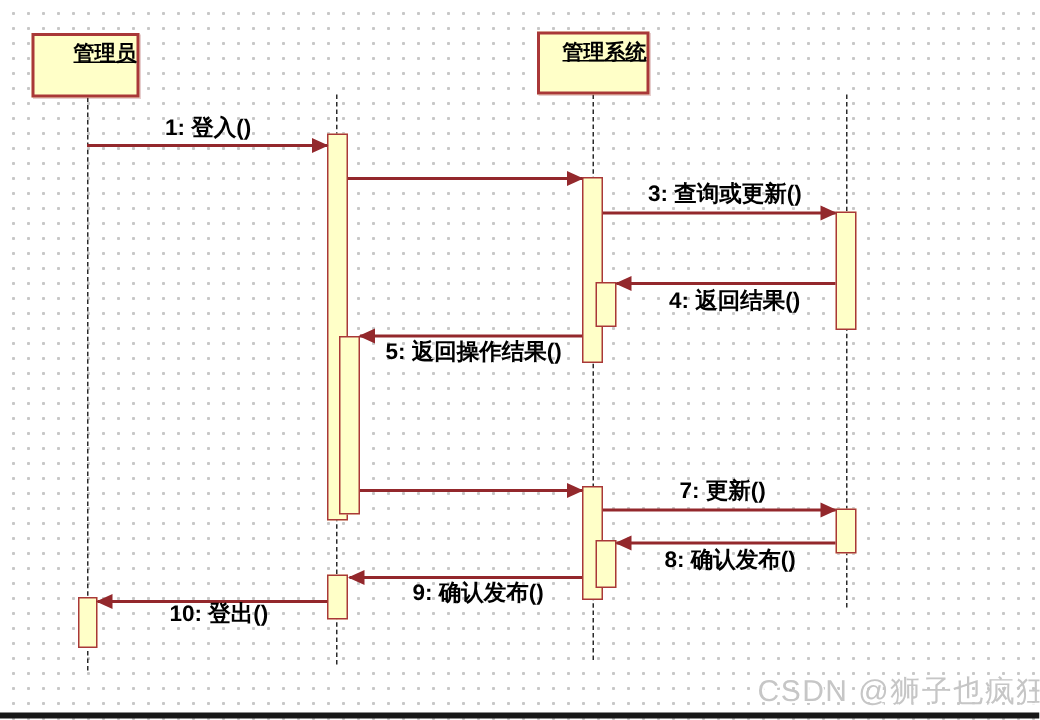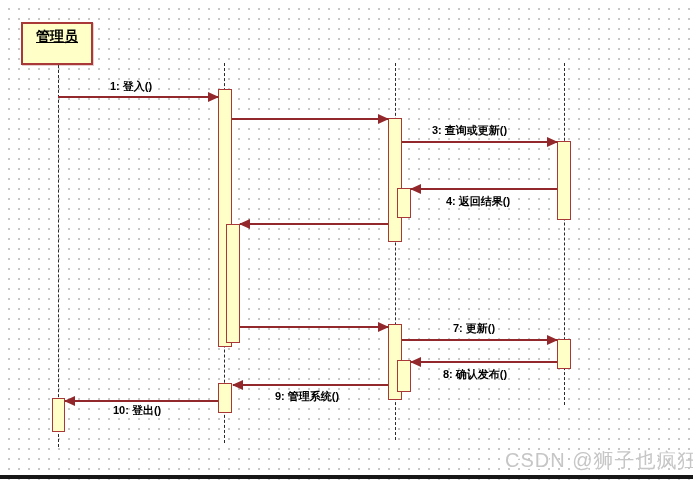--- a/index.html
+++ b/index.html
@@ -7,21 +7,21 @@
   .stage{
     position:relative;width:693px;height:480px;overflow:hidden;
     background-color:#ffffff;
     background-image:radial-gradient(circle,#c7c7c7 0.9px,rgba(0,0,0,0) 1.1px);
     background-size:10px 10px;background-position:4px 4px;
   }
   .head{
     position:absolute;box-sizing:border-box;
     background:var(--fill,#FFFFC8);
     border:2px solid var(--border,#A93838);
-    text-align:center;padding-top:3px;
+    text-align:right;padding-top:3px;
     box-shadow:1px 1px 0 rgba(160,60,60,.25);
   }
   .head-label{
     font-size:14px;font-weight:bold;color:#000;
     text-decoration:underline;white-space:nowrap;
   }
   .lifeline{
     position:absolute;width:0;
     border-left:1px dashed #2b2b2b;
   }
@@ -39,21 +39,21 @@
     right:-1px;
     border-top:5px solid transparent;border-bottom:5px solid transparent;
     border-left:11px solid var(--line,#93282C);
   }
   .ah.left{
     left:-1px;
     border-top:5px solid transparent;border-bottom:5px solid transparent;
     border-right:11px solid var(--line,#93282C);
   }
   .mlabel{
-    position:absolute;font-size:11px;font-weight:bold;color:#000;
+    position:absolute;font-size:15px;font-weight:bold;color:#000;
     white-space:nowrap;line-height:14px;
   }
   .watermark{
     position:absolute;left:505px;top:447px;
     font-size:20px;letter-spacing:1px;
     color:var(--wm,#c6c6c6);
     text-shadow:1.5px 1.5px 0 rgba(255,255,255,.95);
     white-space:nowrap;
   }
   .bottom-edge{
@@ -65,20 +65,23 @@
 
 <div class="stage" style="--fill: #FFFFC8; --border: #A93838; --line: #93282C; --wm: #C6C6C6;">
 
   <div class="lifeline" style="left:58px;top:65px;height:382px"></div>
   <div class="lifeline" style="left:224px;top:63px;height:380px"></div>
   <div class="lifeline" style="left:395px;top:63px;height:377px"></div>
   <div class="lifeline" style="left:564px;top:63px;height:342px"></div>
 
   <div class="head" style="left:21px;top:22px;width:72px;height:43px">
     <span class="head-label">管理员</span>
+  </div>
+  <div class="head" style="left:358px;top:21px;width:75px;height:42px">
+    <span class="head-label">管理系统</span>
   </div>
 
   <div class="bar" style="left:218px;top:89px;width:14px;height:258px"></div>
   <div class="bar" style="left:226px;top:224px;width:14px;height:119px"></div>
   <div class="bar" style="left:218px;top:383px;width:14px;height:30px"></div>
   <div class="bar" style="left:52px;top:398px;width:13px;height:34px"></div>
   <div class="bar" style="left:388px;top:118px;width:14px;height:124px"></div>
   <div class="bar" style="left:397px;top:188px;width:14px;height:30px"></div>
   <div class="bar" style="left:388px;top:324px;width:14px;height:76px"></div>
   <div class="bar" style="left:397px;top:360px;width:14px;height:32px"></div>
@@ -112,20 +115,21 @@
   <div class="mline" style="left:233px;top:384px;width:155px">
       <i class="ah left"></i>
     </div>
   <div class="mline" style="left:65px;top:400px;width:153px">
       <i class="ah left"></i>
     </div>
 
   <div class="mlabel" style="left:110px;top:79px">1: 登入()</div>
   <div class="mlabel" style="left:432px;top:123px">3: 查询或更新()</div>
   <div class="mlabel" style="left:446px;top:194px">4: 返回结果()</div>
+  <div class="mlabel" style="left:257px;top:228px">5: 返回操作结果()</div>
   <div class="mlabel" style="left:453px;top:321px">7: 更新()</div>
   <div class="mlabel" style="left:443px;top:367px">8: 确认发布()</div>
-  <div class="mlabel" style="left:275px;top:389px">9: 管理系统()</div>
+  <div class="mlabel" style="left:275px;top:389px">9: 确认发布()</div>
   <div class="mlabel" style="left:113px;top:403px">10: 登出()</div>
 
   <div class="watermark">CSDN @狮子也疯狂</div>
   <div class="bottom-edge"></div>
 </div>
 
 </body></html>

